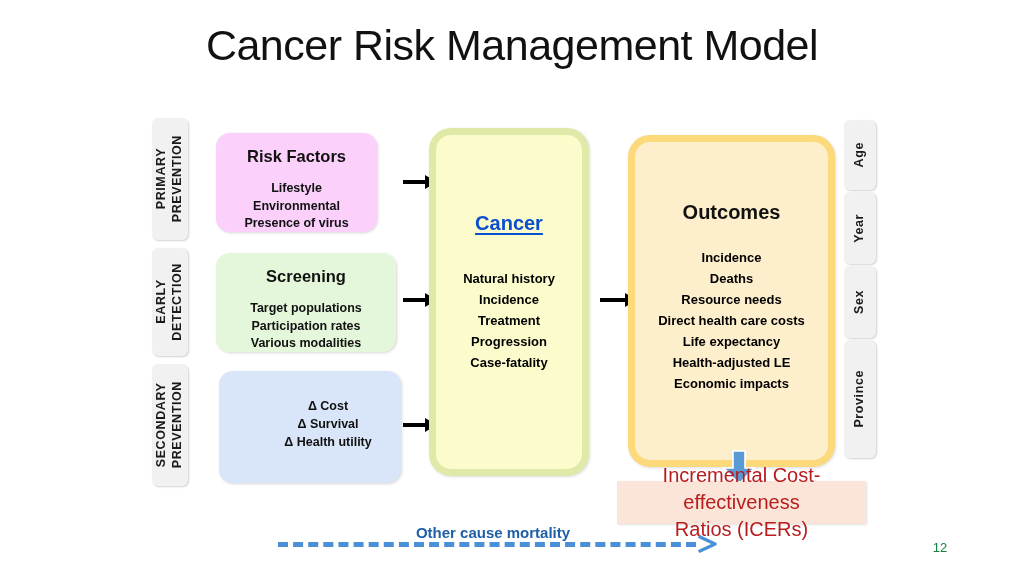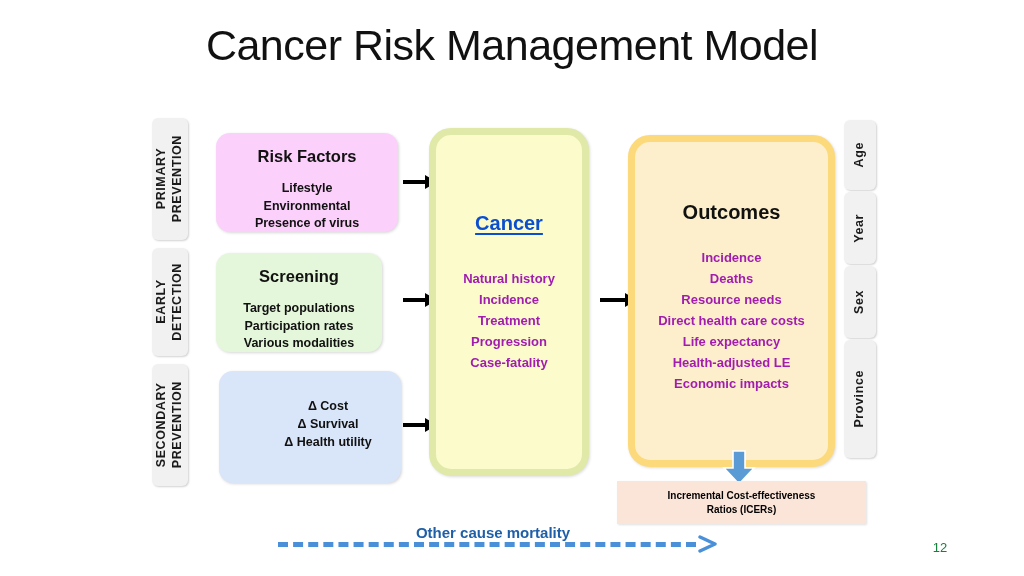--- a/index.html
+++ b/index.html
@@ -94,21 +94,21 @@
     line-height: 1.2;
   }
   .panel .pn-title.link {
     color: #0b4fd0;
     text-decoration: underline;
     text-underline-offset: 3px;
   }
   .panel .pn-list {
     font-size: 13px;
     font-weight: 700;
-    color: #a21caf;
+    color: #000000;
     line-height: 1.62;
   }
 
   
   .arrow-h {
     position: absolute;
     height: 4px;
     background: #000000;
   }
   .arrow-h::after {
@@ -133,23 +133,23 @@
   .icerbox {
     position: absolute;
     background: #fbe4d8;
     box-sizing: border-box;
     display: flex;
     align-items: center;
     justify-content: center;
     box-shadow: 1px 1px 2px rgba(0,0,0,0.12);
   }
   .icerbox .icer-text {
-    font-size: 10px;
-    font-weight: 700;
-    color: #000000;
+    font-size: 20px;
+    font-weight: 400;
+    color: #b91c1c;
     text-align: center;
     line-height: 1.35;
   }
 
   
   .dash-wrap {
     position: absolute;
     left: 278px;
     top: 537px;
     width: 440px;
@@ -207,28 +207,28 @@
   </div>
   <div class="vtab" style="left:152px; top:248px; width:36px; height:108px;">
     <span class="vtab-text">EARLY
 DETECTION</span>
   </div>
   <div class="vtab" style="left:152px; top:364px; width:36px; height:122px;">
     <span class="vtab-text">SECONDARY
 PREVENTION</span>
   </div>
 
-  <div class="drvbox" style="left:216px; top:133px; width:182px; height:99px; background:#fbd0fb;">
+  <div class="drvbox" style="left:216px; top:133px; width:161px; height:99px; background:#fbd0fb;">
     <div class="bx-title">Risk Factors</div>
     <div class="bx-list" style="white-space:pre-line;">Lifestyle
 Environmental
 Presence of virus</div>
   </div>
 
-  <div class="drvbox" style="left:216px; top:253px; width:166px; height:99px; background:#e4f7da;">
+  <div class="drvbox" style="left:216px; top:253px; width:180px; height:99px; background:#e4f7da;">
     <div class="bx-title">Screening</div>
     <div class="bx-list" style="white-space:pre-line;text-align:center;">Target populations
 Participation rates
 Various modalities</div>
   </div>
 
   <div class="drvbox" style="left:219px; top:371px; width:182px; height:112px; background:#d9e5f9;">
     <div class="bx-list" style="white-space:pre-line;padding-left:36px;">Δ Cost
 Δ Survival
 Δ Health utility</div>

